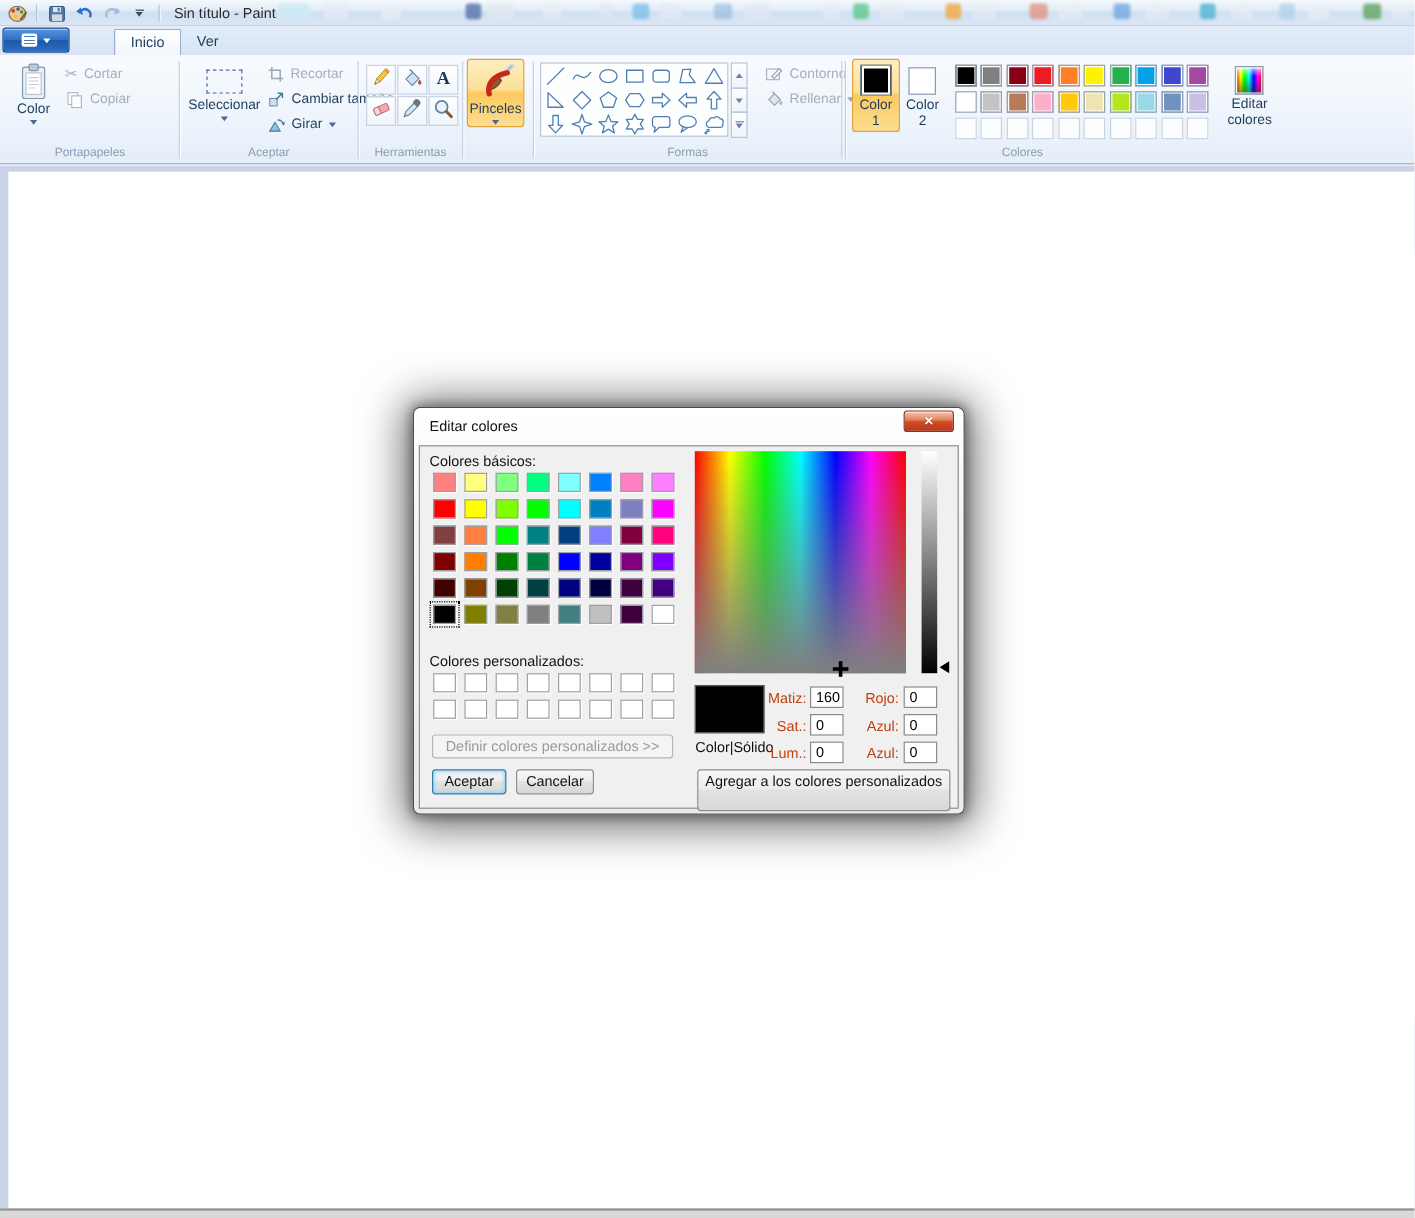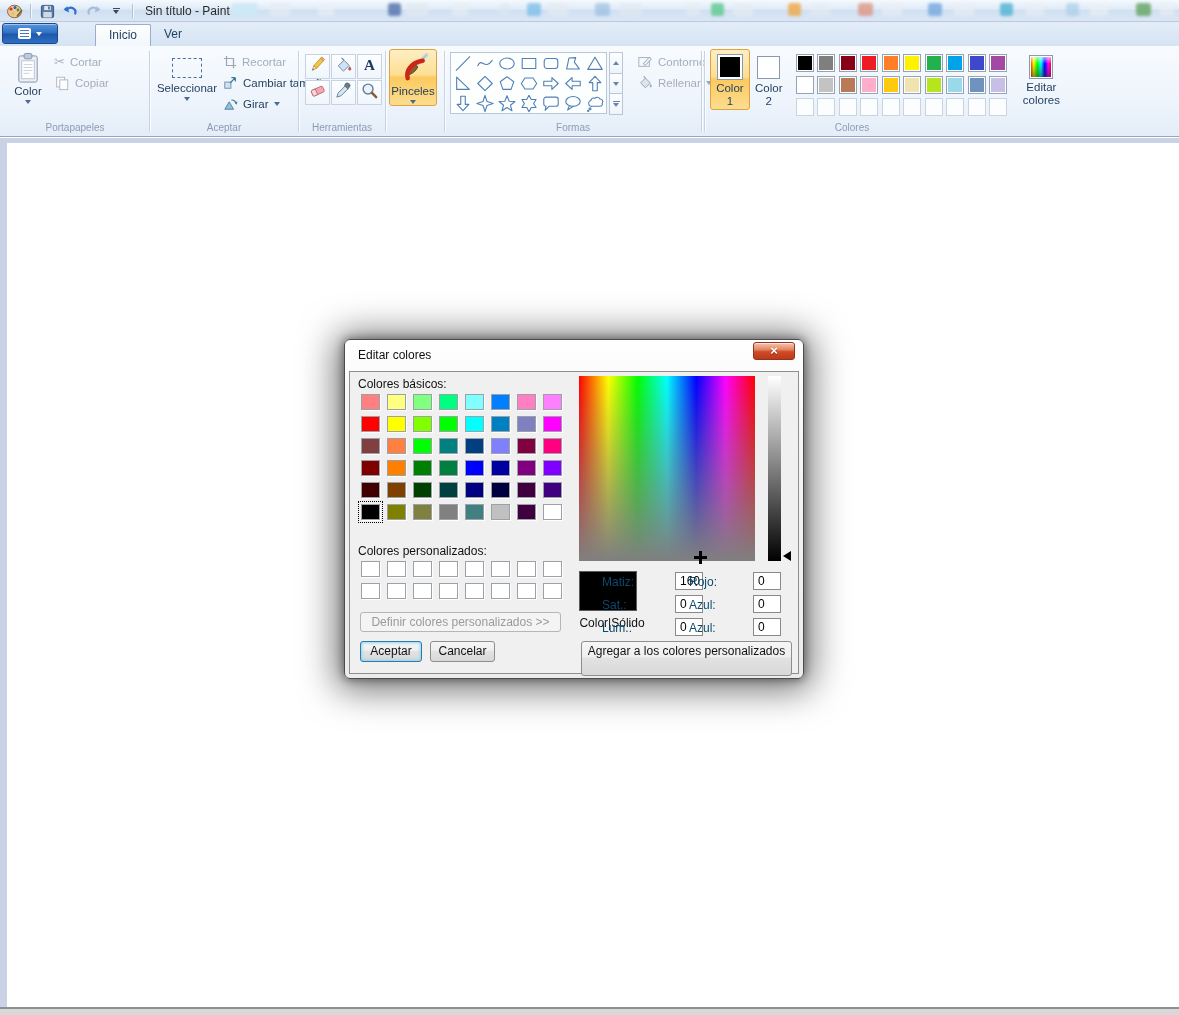--- a/index.html
+++ b/index.html
@@ -101,21 +101,21 @@
   .gradfield { position:absolute; left:229px; top:4px; width:176px; height:185px;
     background:linear-gradient(to bottom, rgba(127,127,127,0), rgba(127,127,127,1)),
       linear-gradient(to right,#f00,#ff0 16.6%,#0f0 33.3%,#0ff 50%,#00f 66.6%,#f0f 83.3%,#f00); }
   .hmarker { position:absolute; width:13px; height:13px; }
   .hmarker::before { content:""; position:absolute; left:5px; top:0; width:3px; height:13px; background:#000; }
   .hmarker::after { content:""; position:absolute; left:0; top:5px; width:13px; height:3px; background:#000; }
   .lumbar { position:absolute; left:418px; top:4px; width:13px; height:185px; background:linear-gradient(#fff,#000); }
   .lumarrow { position:absolute; left:433px; width:0; height:0;
     border-top:5px solid transparent; border-bottom:5px solid transparent; border-right:8px solid #000; }
   .preview { position:absolute; left:229px; top:199px; width:58px; height:40px; border:1px solid #5a5a5a; }
-  .flabel { position:absolute; font-size:12px; color:#0c4a6e; }
+  .flabel { position:absolute; font-size:12px; color:#c2410c; text-align:right; }
   .tfield { position:absolute; width:28px; height:18px; border:1px solid #898989; background:#fff; font-size:12px; padding:1px 0 0 4px; }
 </style>
 </head>
 <body>
 
 <div id="screen">
 
   <div class="titlebar">
     <div class="blobs" id="blobs">
         <div class="blob" style="left: 232px; width: 26px; background: rgb(205, 234, 246); opacity: 0.9;"></div>

